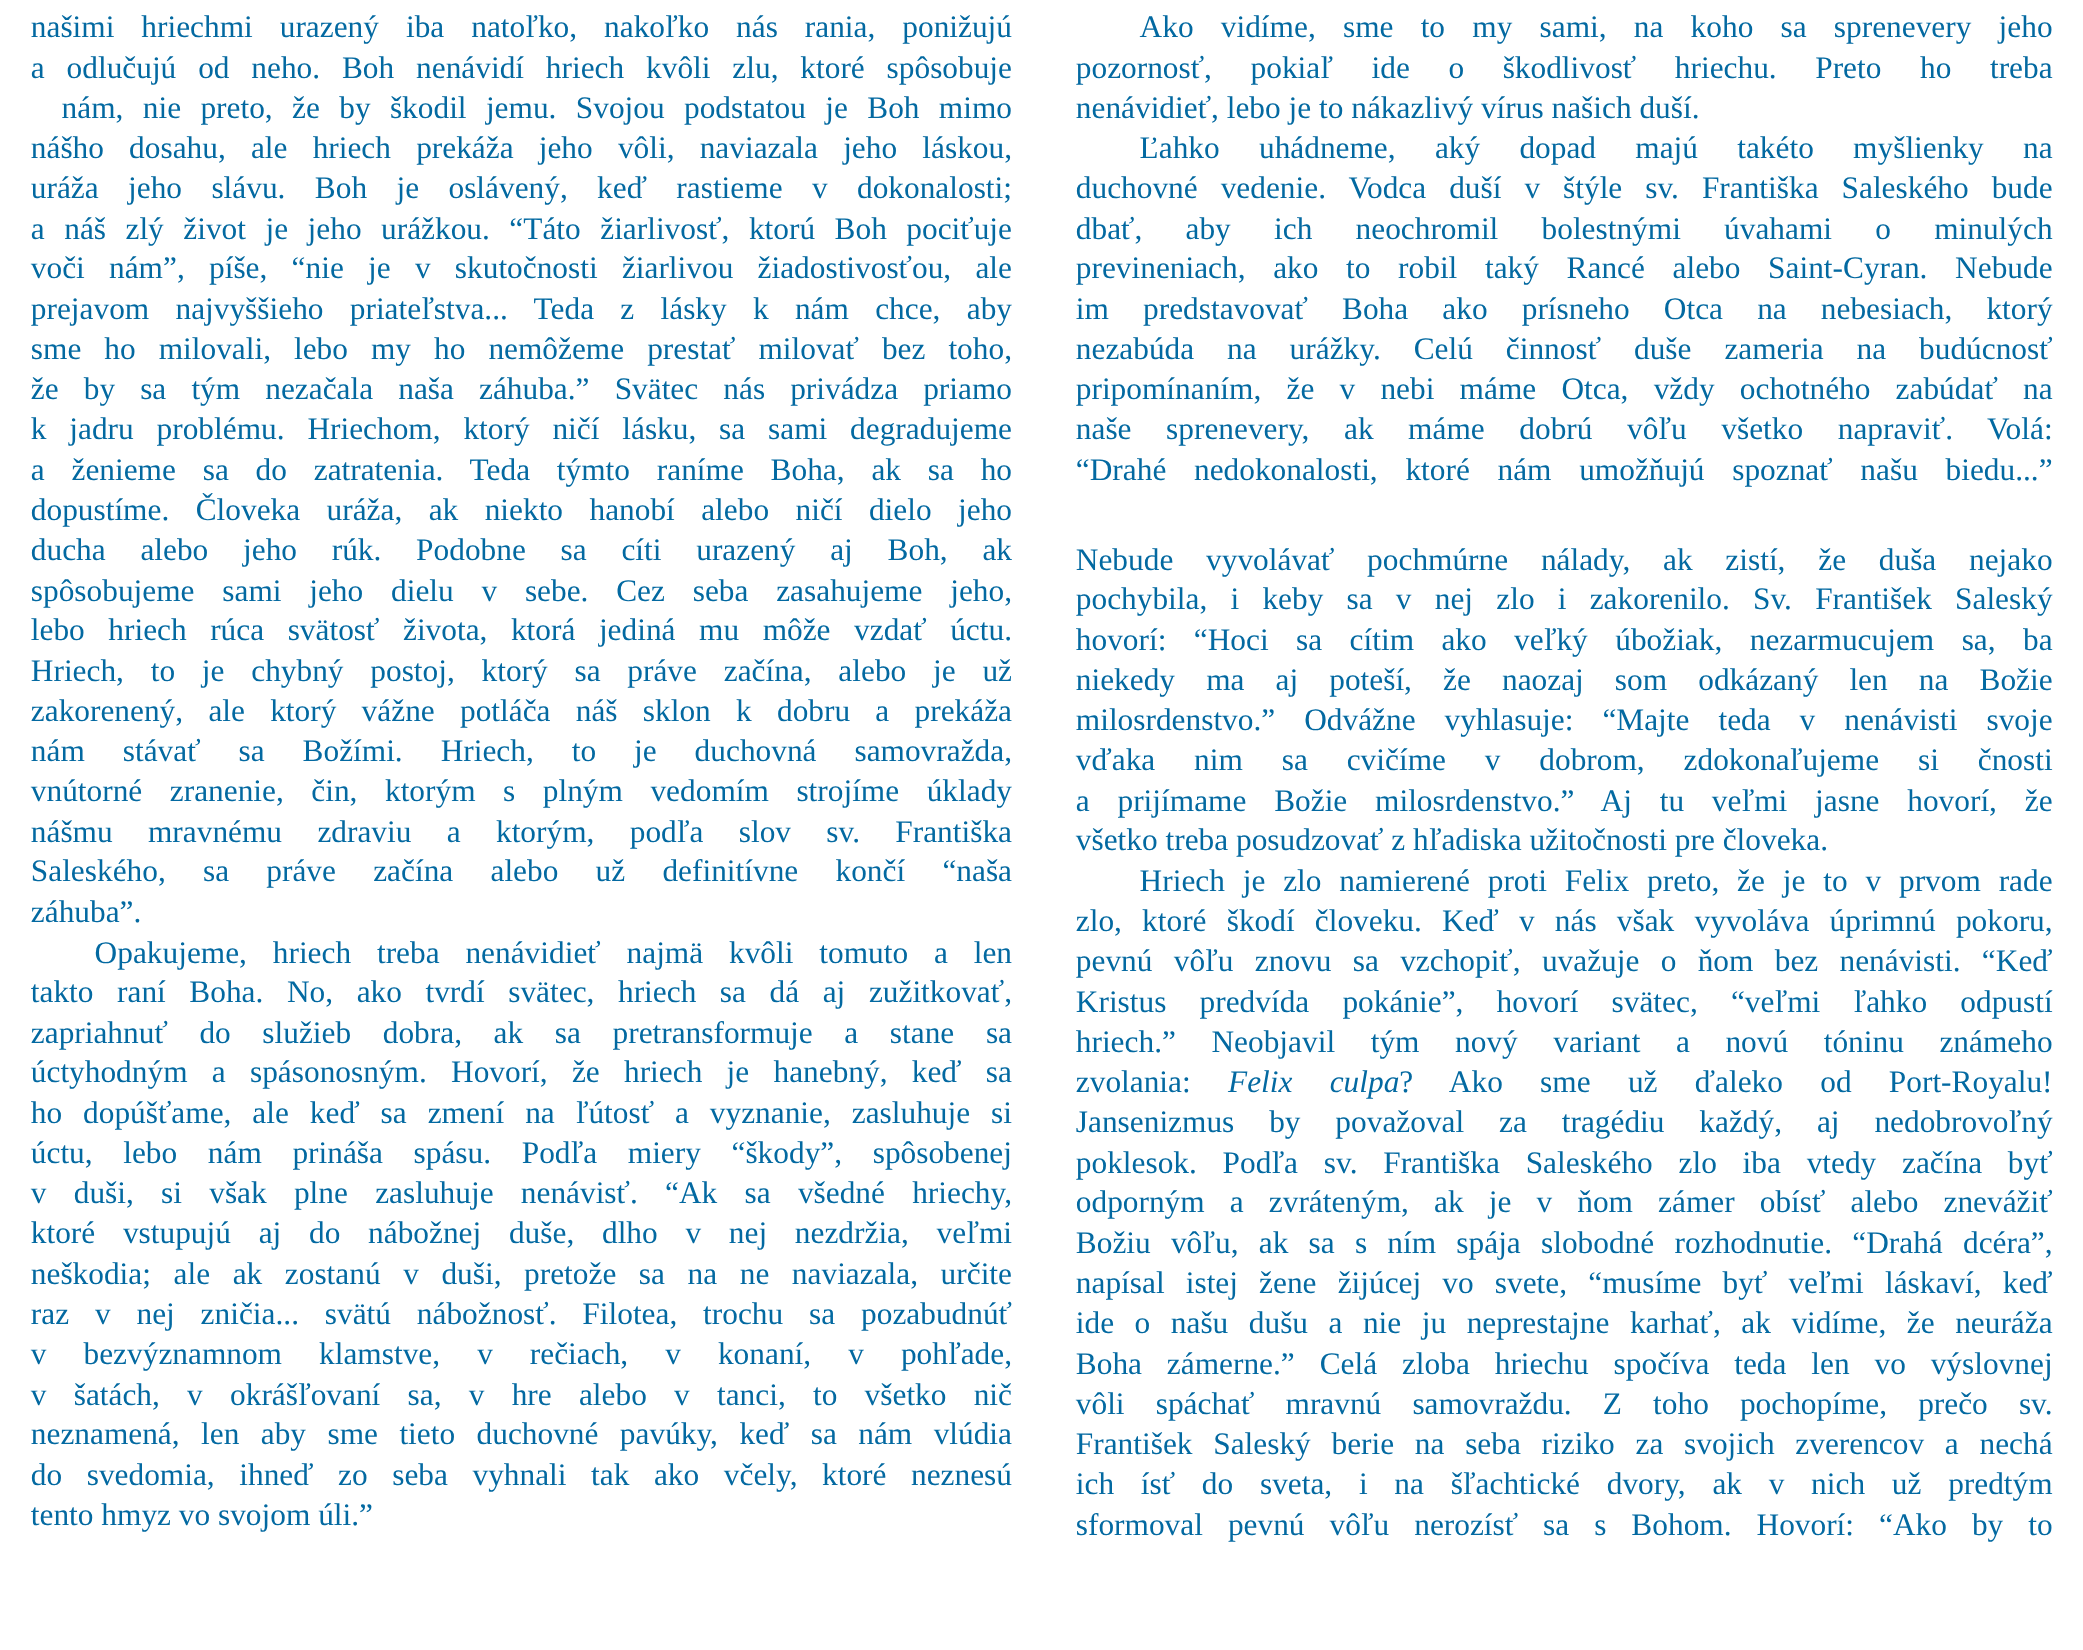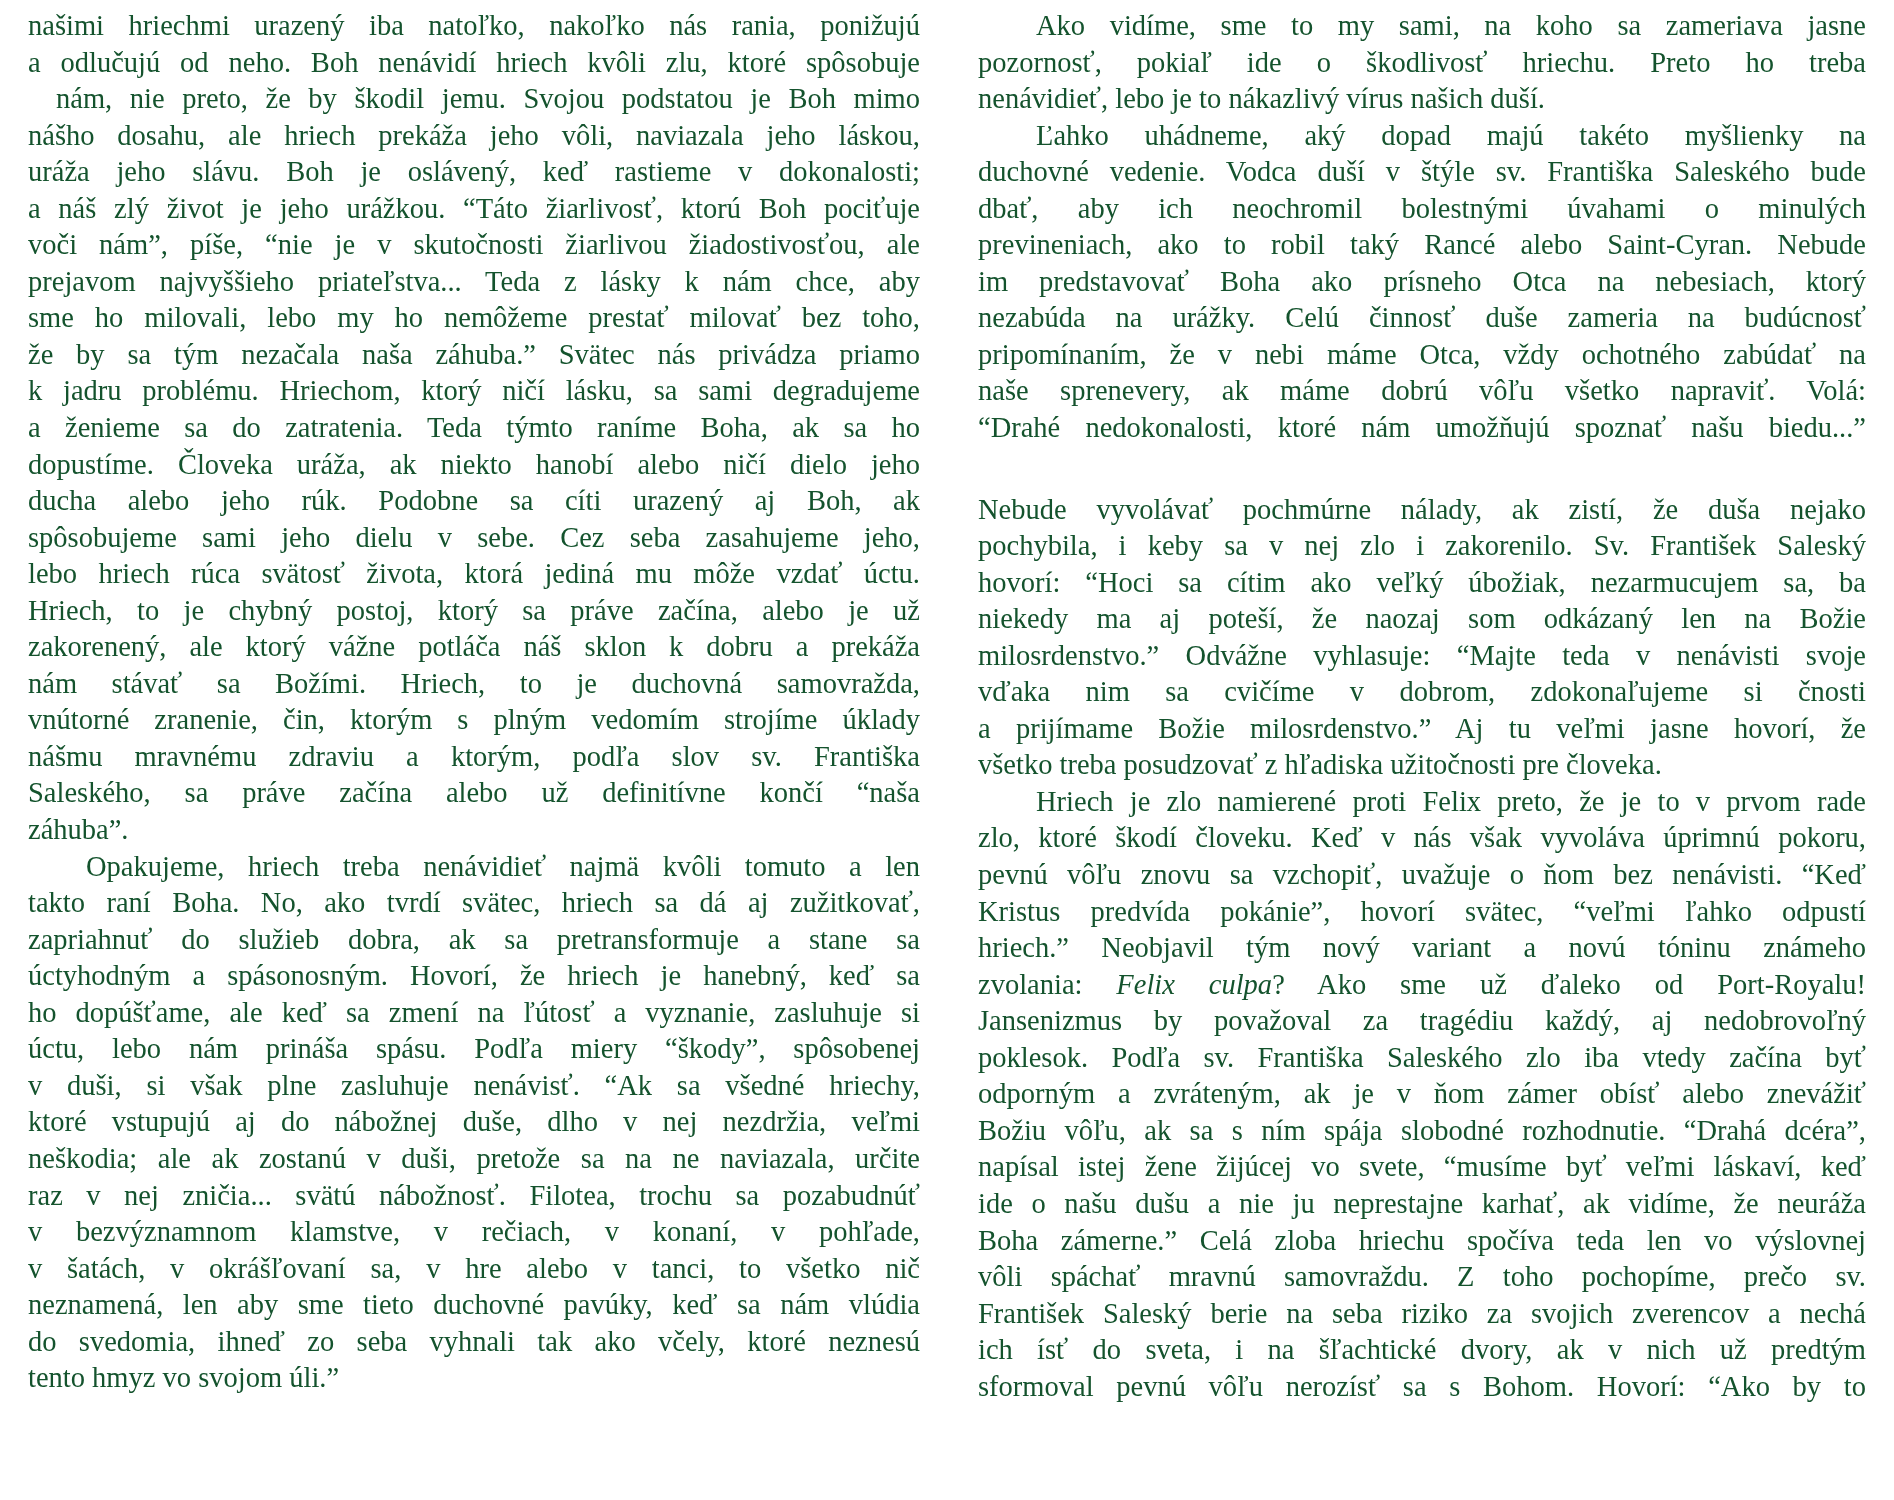--- a/index.html
+++ b/index.html
@@ -1,20 +1,20 @@
 <!DOCTYPE html>
 <html><head>
 <meta charset="utf-8">
 <style>
   html, body { margin: 0; padding: 0; background: #ffffff; }
   body { width: 1894px; height: 1500px; overflow: hidden; position: relative; }
   .col {
     position: absolute; top: 8px;
     font-family: "Liberation Serif", "DejaVu Serif", serif;
-    font-size: 28.5px; line-height: 36.55px; color: #14532d;
+    font-size: 28.5px; line-height: 36.55px; color: #0369a1;
     text-align: justify;
   }
   #col-left { left: 28px; width: 892px; }
   #col-right { left: 978px; width: 888px; }
   .line { display: block; white-space: nowrap; text-align-last: justify; text-align: justify; }
   .line.last { text-align-last: left; }
   .line.indent { padding-left: 58px; }
   em { font-style: italic; }
 </style>
 </head>
@@ -54,21 +54,21 @@
     <div class="line" style="white-space: normal;">ktoré vstupujú aj do nábožnej duše, dlho v nej nezdržia, veľmi</div>
     <div class="line" style="white-space: normal;">neškodia; ale ak zostanú v duši, pretože sa na ne naviazala, určite</div>
     <div class="line" style="white-space: normal;">raz v nej zničia... svätú nábožnosť. Filotea, trochu sa pozabudnúť</div>
     <div class="line" style="white-space: normal;">v bezvýznamnom klamstve, v rečiach, v konaní, v pohľade,</div>
     <div class="line" style="white-space: normal;">v šatách, v okrášľovaní sa, v hre alebo v tanci, to všetko nič</div>
     <div class="line" style="white-space: normal;">neznamená, len aby sme tieto duchovné pavúky, keď sa nám vlúdia</div>
     <div class="line" style="white-space: normal;">do svedomia, ihneď zo seba vyhnali tak ako včely, ktoré neznesú</div>
     <div class="line last" style="white-space: normal;">tento hmyz vo svojom úli.”</div>
   </div>
 <div id="col-right" class="col">
-    <div class="line indent" style="white-space: normal;">Ako vidíme, sme to my sami, na koho sa zameriava jasne</div>
+    <div class="line indent" style="white-space: normal;">Ako vidíme, sme to my sami, na koho sa sprenevery jeho</div>
     <div class="line" style="white-space: normal;">pozornosť, pokiaľ ide o škodlivosť hriechu. Preto ho treba</div>
     <div class="line last" style="white-space: normal;">nenávidieť, lebo je to nákazlivý vírus našich duší.</div>
     <div class="line indent" style="white-space: normal;">Ľahko uhádneme, aký dopad majú takéto myšlienky na</div>
     <div class="line" style="white-space: normal;">duchovné vedenie. Vodca duší v štýle sv. Františka Saleského bude</div>
     <div class="line" style="white-space: normal;">dbať, aby ich neochromil bolestnými úvahami o minulých</div>
     <div class="line" style="white-space: normal;">previneniach, ako to robil taký Rancé alebo Saint-Cyran. Nebude</div>
     <div class="line" style="white-space: normal;">im predstavovať Boha ako prísneho Otca na nebesiach, ktorý</div>
     <div class="line" style="white-space: normal;">nezabúda na urážky. Celú činnosť duše zameria na budúcnosť</div>
     <div class="line" style="white-space: normal;">pripomínaním, že v nebi máme Otca, vždy ochotného zabúdať na</div>
     <div class="line" style="white-space: normal;">naše sprenevery, ak máme dobrú vôľu všetko napraviť. Volá:</div>

